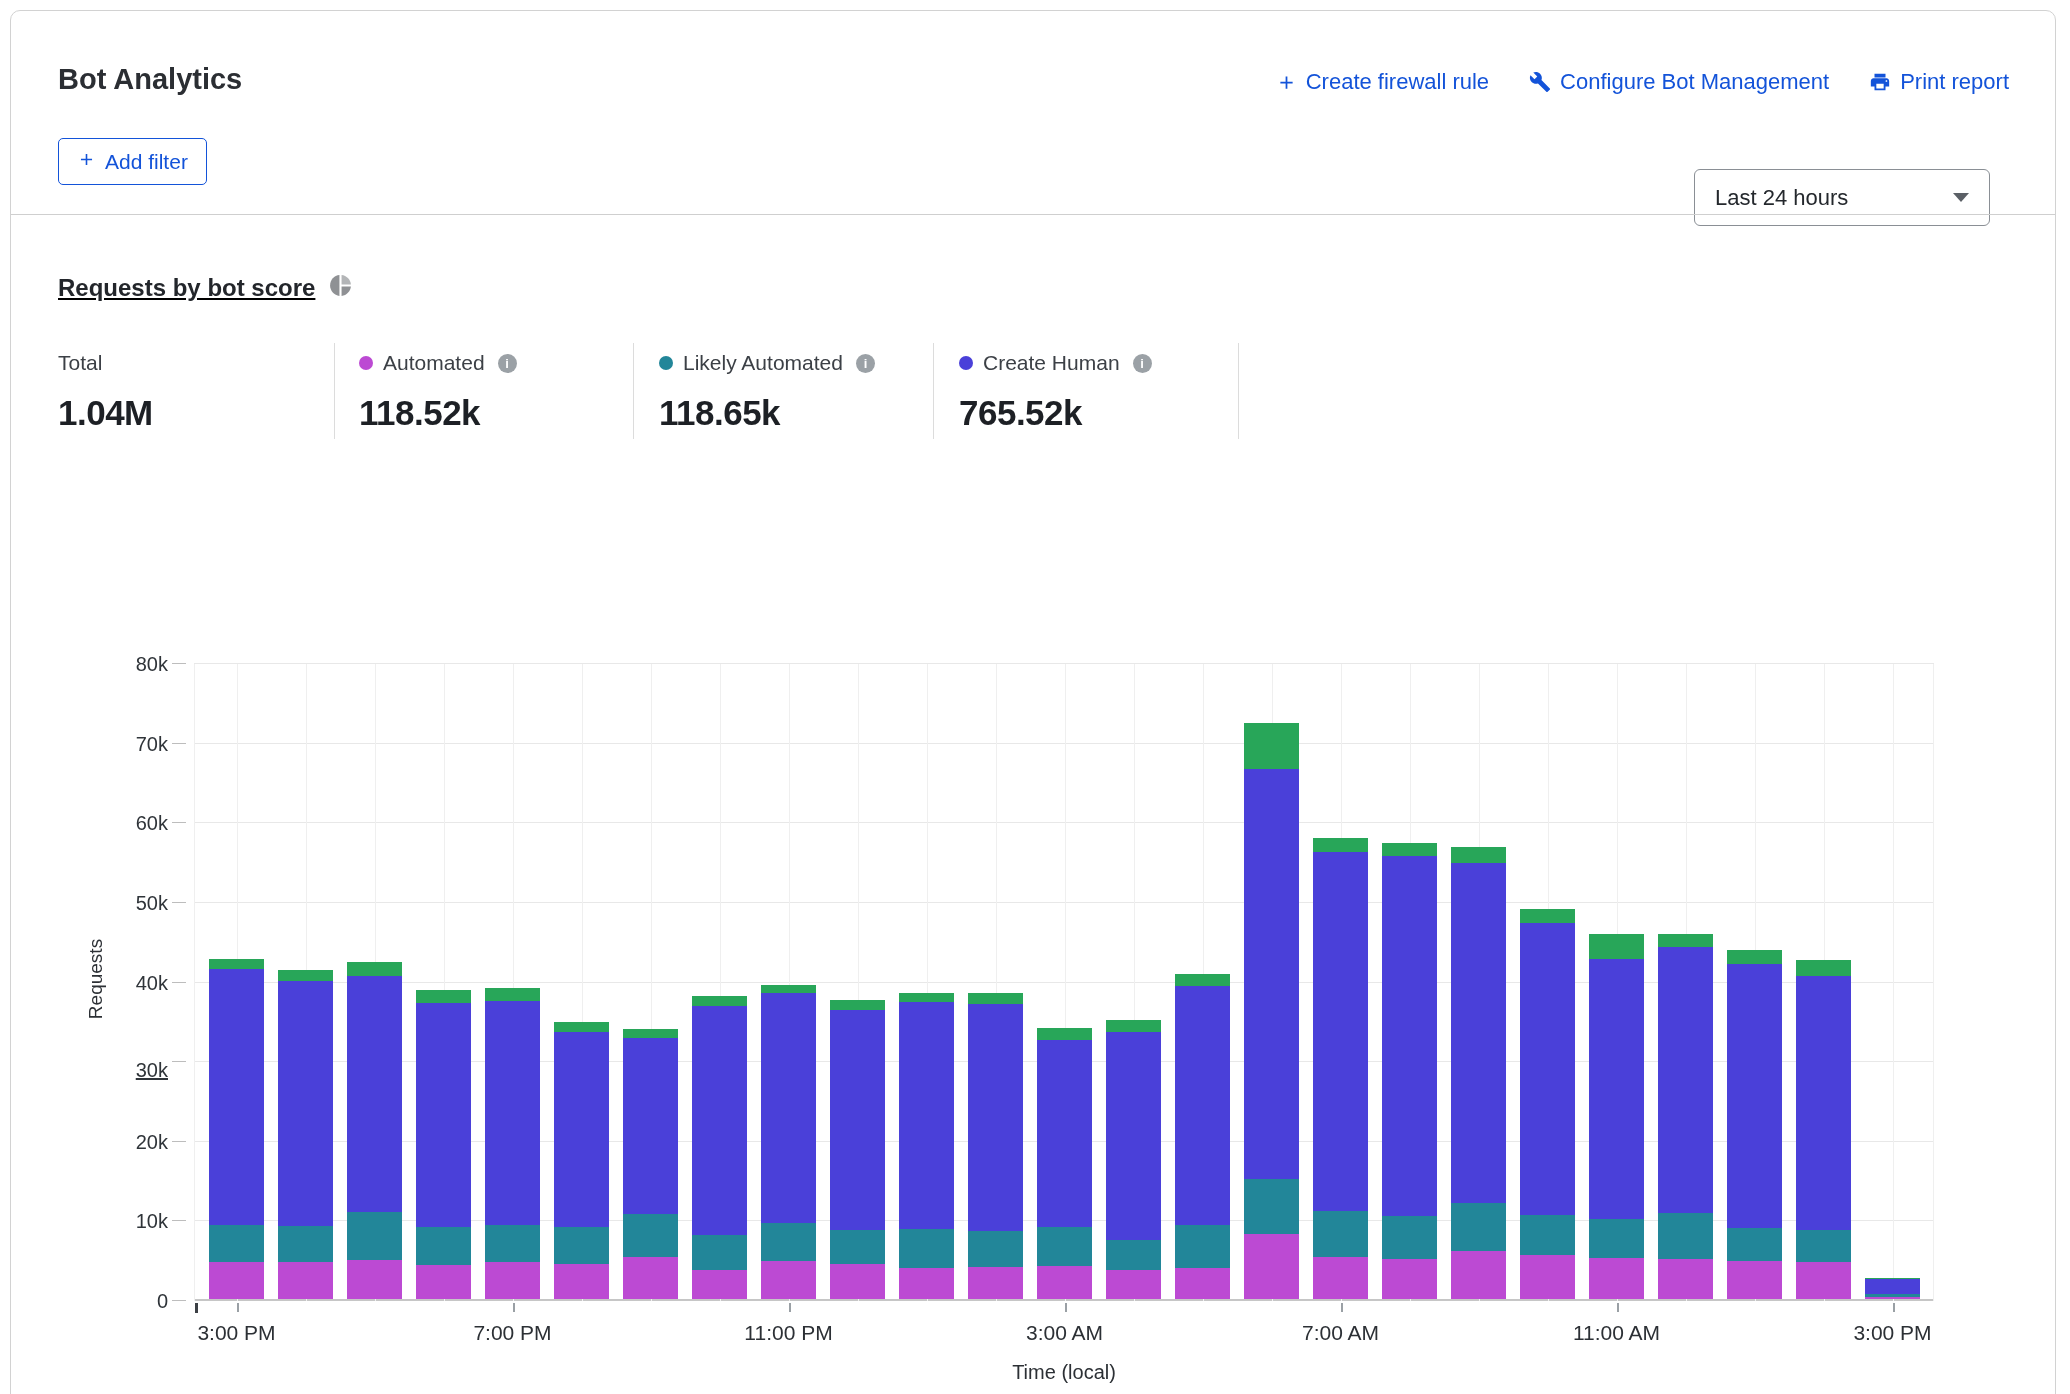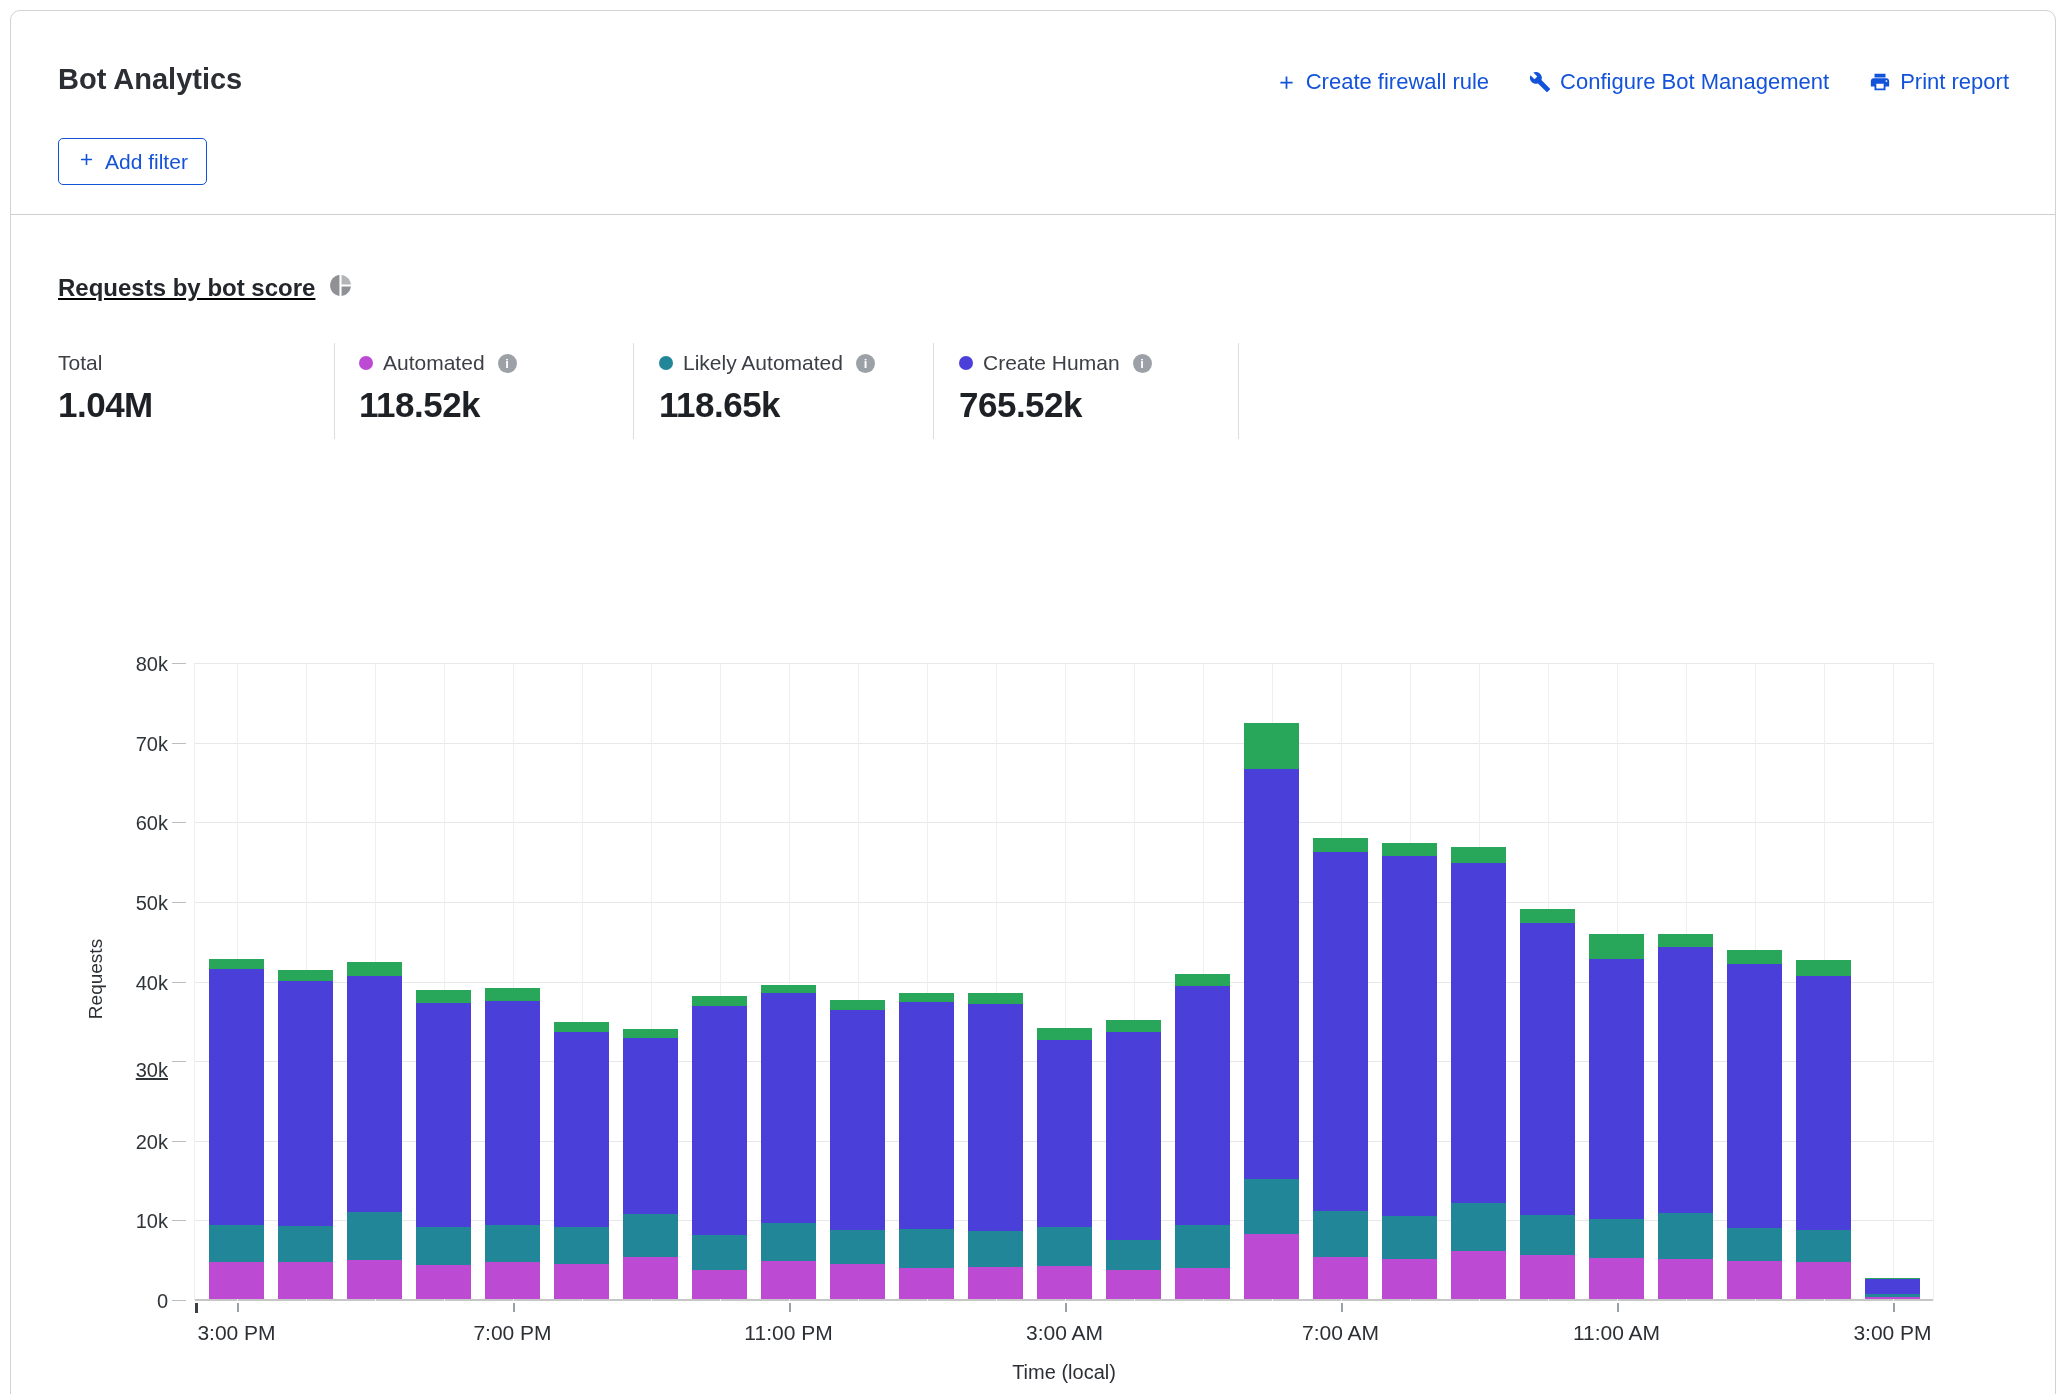--- a/index.html
+++ b/index.html
@@ -34,21 +34,21 @@
   .section-title { font-size:24px; font-weight:700; color:#23262b; }
 
   
   .stats { position:absolute; left:0; top:332px; width:2046px; height:104px; }
   .stat-col { position:absolute; top:8px; }
   .stat-label-row { display:flex; align-items:center; gap:10px; font-size:21px; color:#3c4046; }
   .dot { width:14px; height:14px; border-radius:50%; background:#999; }
   .info-icon { width:19px; height:19px; border-radius:50%; background:#9ba1a6; margin-left:3px; position:relative; }
   .info-icon::after { content:"i"; position:absolute; left:0; top:0; width:19px; height:19px;
                       color:#fff; font-size:13px; font-weight:700; line-height:19px; text-align:center; }
-  .stat-value { margin-top:10px; font-size:35px; font-weight:700; color:#1d2025; letter-spacing:-0.5px; }
+  .stat-value { margin-top:18px; font-size:35px; font-weight:700; color:#1d2025; letter-spacing:-0.5px; }
   .stat-divider { position:absolute; top:0; width:1px; height:96px; background:#dcdcdc; }
 
   
   .plot { position:absolute; left:183px; top:653px; width:1740px; height:637px;
           border-bottom:2px solid #c6c6c6; }
   .hgrid { position:absolute; left:0; width:1740px; height:1px; background:#e8e8e8; }
   .vgrid { position:absolute; top:0; width:1px; height:637px; background:#efefef; }
   .ytick { position:absolute; left:-88px; width:62px; text-align:right; font-size:20px; color:#2f3439; height:24px; line-height:24px; }
   .ydash { position:absolute; left:-22px; width:14px; height:1px; background:#bdbdbd; }
   .bar { position:absolute; bottom:0; width:55px; display:flex; flex-direction:column-reverse; z-index:2; }
@@ -97,20 +97,24 @@
 
     <button class="add-filter">
       <span>
         <svg width="19" height="19" viewBox="0 0 24 24" fill="#1353d9">
             <path d="M19 13h-6v6h-2v-6H5v-2h6V5h2v6h6v2z"></path>
           </svg>
       </span>
       <span>Add filter</span>
     </button>
 
+    <div class="time-select">
+      <span>Last 24 hours</span>
+      <span class="caret"></span>
+    </div>
 
     <div class="hdr-divider"></div>
 
     <div class="section-title-row">
       <span class="section-title">Requests by bot score</span>
       <span>
         <svg width="25" height="25" viewBox="0 0 24 24">
           <path fill="#8f9194" d="M11 2v20c-5.07-.5-9-4.79-9-10s3.93-9.5 9-10z"></path>
           <path fill="#b3b5b7" d="M13.03 2v8.99H22c-.47-4.74-4.24-8.52-8.97-8.99z"></path>
           <path fill="#8f9194" d="M13.03 13.01V22c4.74-.47 8.5-4.25 8.97-8.99h-8.97z"></path>

